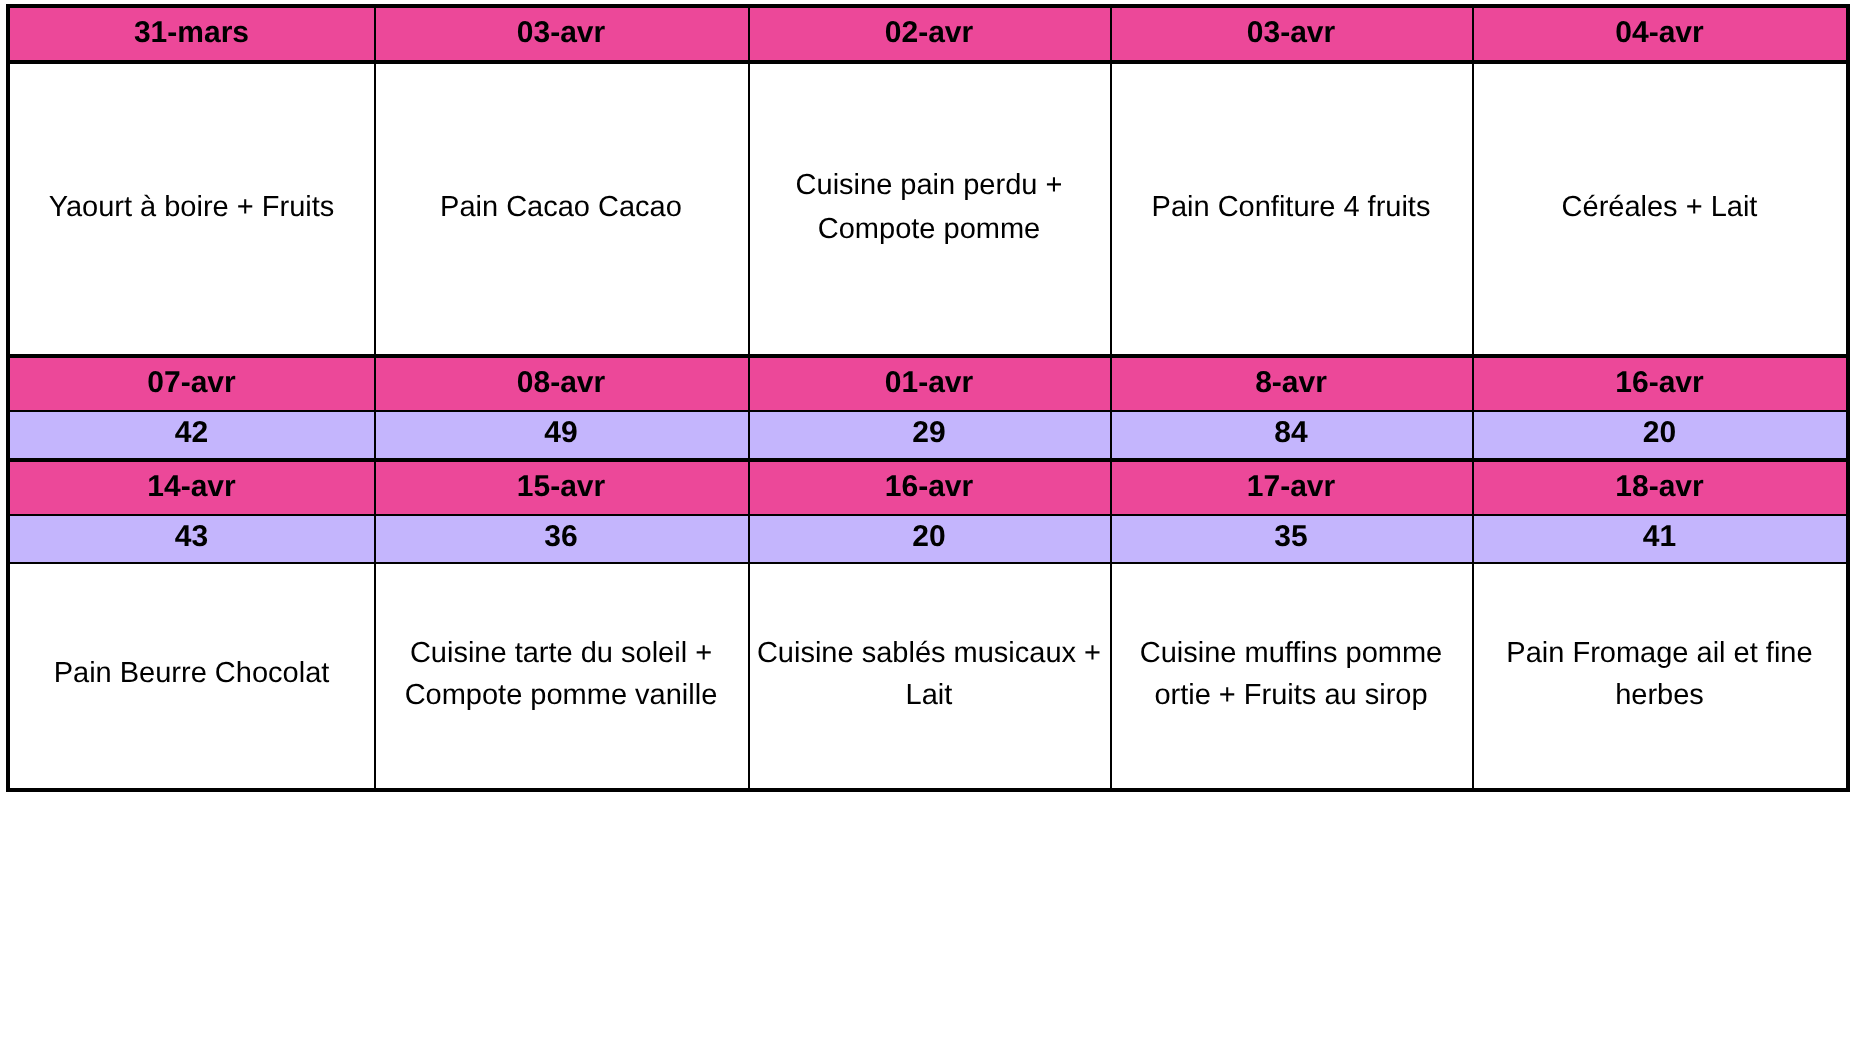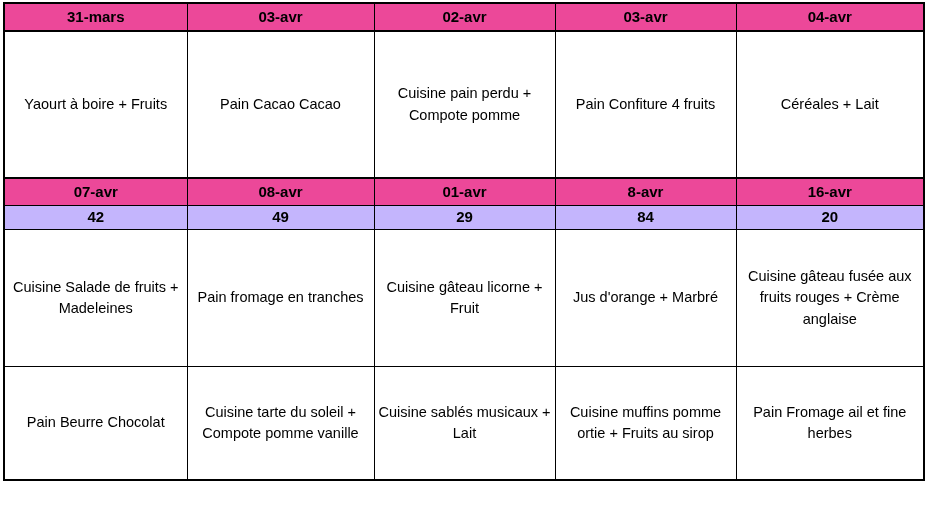--- a/index.html
+++ b/index.html
@@ -94,28 +94,35 @@
       <th>8-avr</th>
       <th>16-avr</th>
     </tr>
     <tr class="count-row">
       <td>42</td>
       <td>49</td>
       <td>29</td>
       <td>84</td>
       <td>20</td>
     </tr>
-    <tr class="menu-row h2">
-      <td>Cuisine Salade de fruits + Madeleines</td>
-      <td>Pain fromage en tranches</td>
-      <td>Cuisine gâteau licorne + Fruit</td>
-      <td>Jus d'orange + Marbré</td>
-      <td>Cuisine gâteau fusée aux fruits rouges + Crème anglaise</td>
+
+    <tr class="date-row">
+      <th>14-avr</th>
+      <th>15-avr</th>
+      <th>16-avr</th>
+      <th>17-avr</th>
+      <th>18-avr</th>
     </tr>
-
+    <tr class="count-row">
+      <td>43</td>
+      <td>36</td>
+      <td>20</td>
+      <td>35</td>
+      <td>41</td>
+    </tr>
     <tr class="menu-row h3">
       <td>Pain Beurre Chocolat</td>
       <td>Cuisine tarte du soleil + Compote pomme vanille</td>
       <td>Cuisine sablés musicaux + Lait</td>
       <td>Cuisine muffins pomme ortie + Fruits au sirop</td>
       <td>Pain Fromage ail et fine herbes</td>
     </tr>
   </tbody>
     </table>
 </div>

